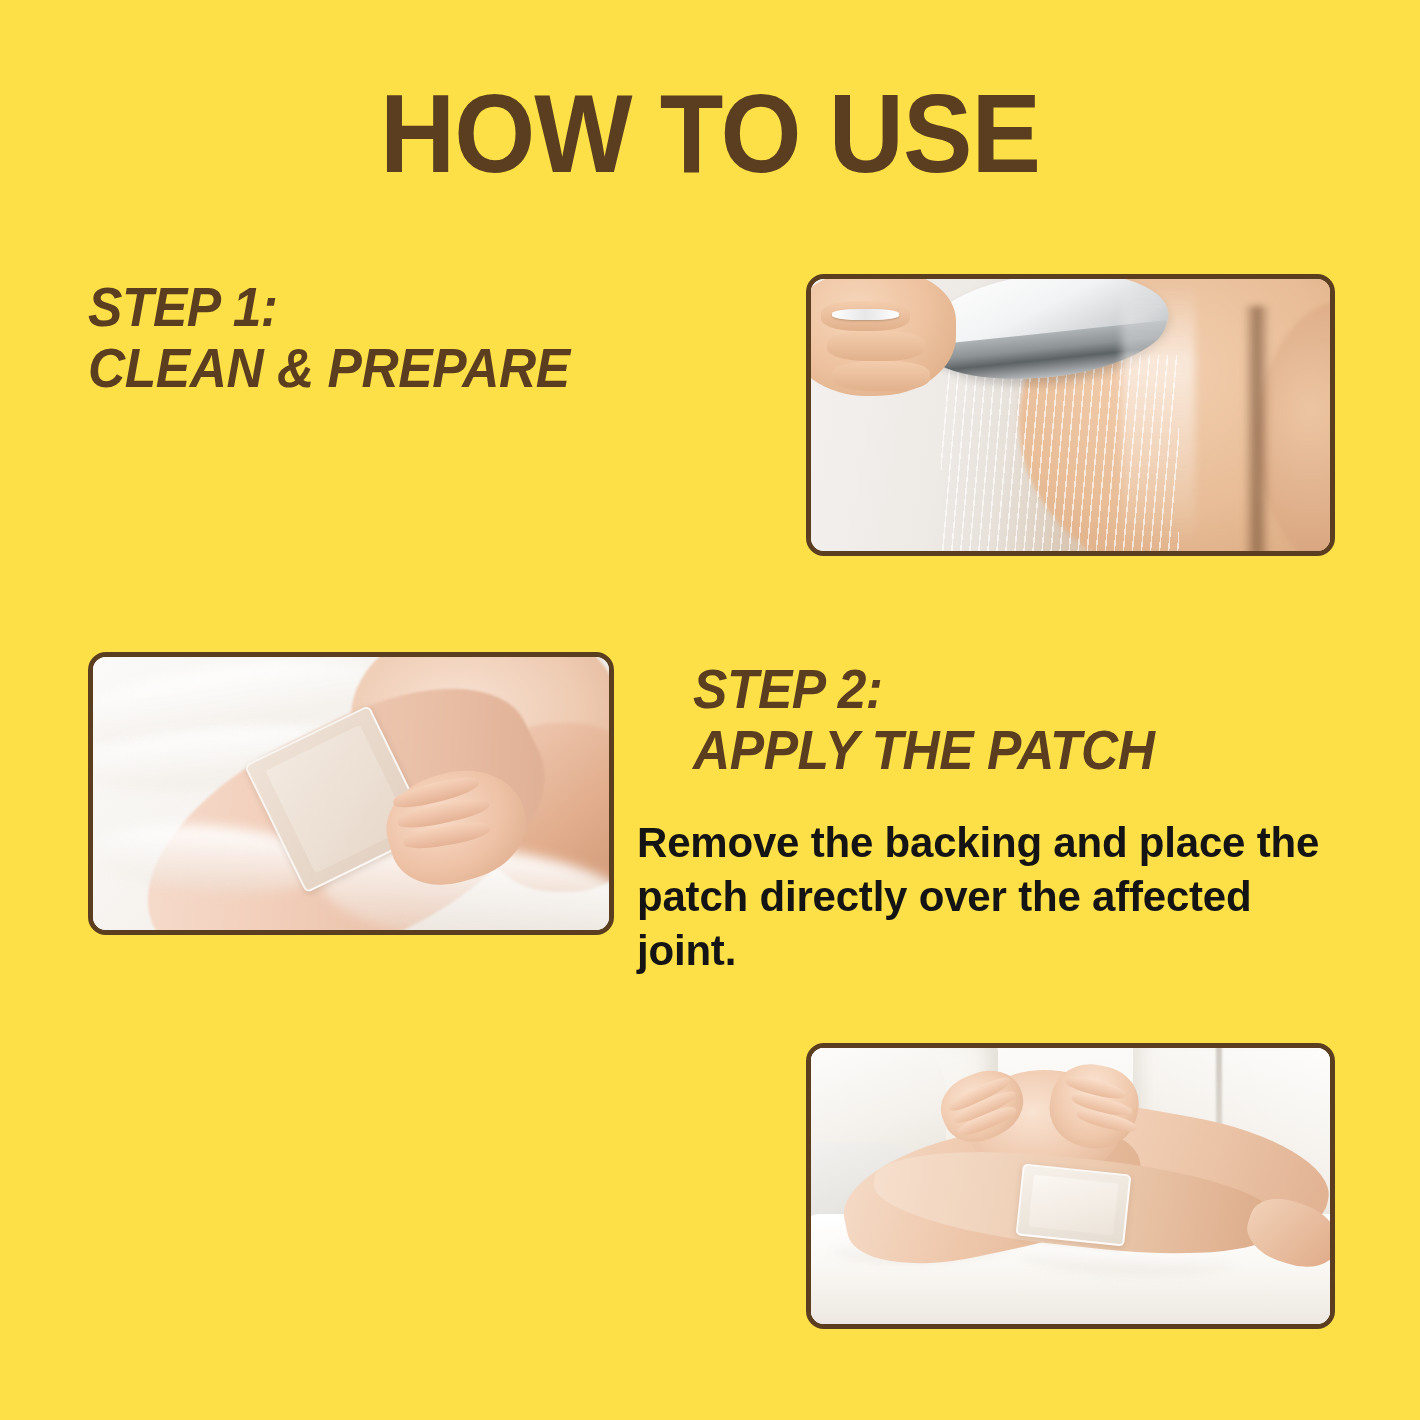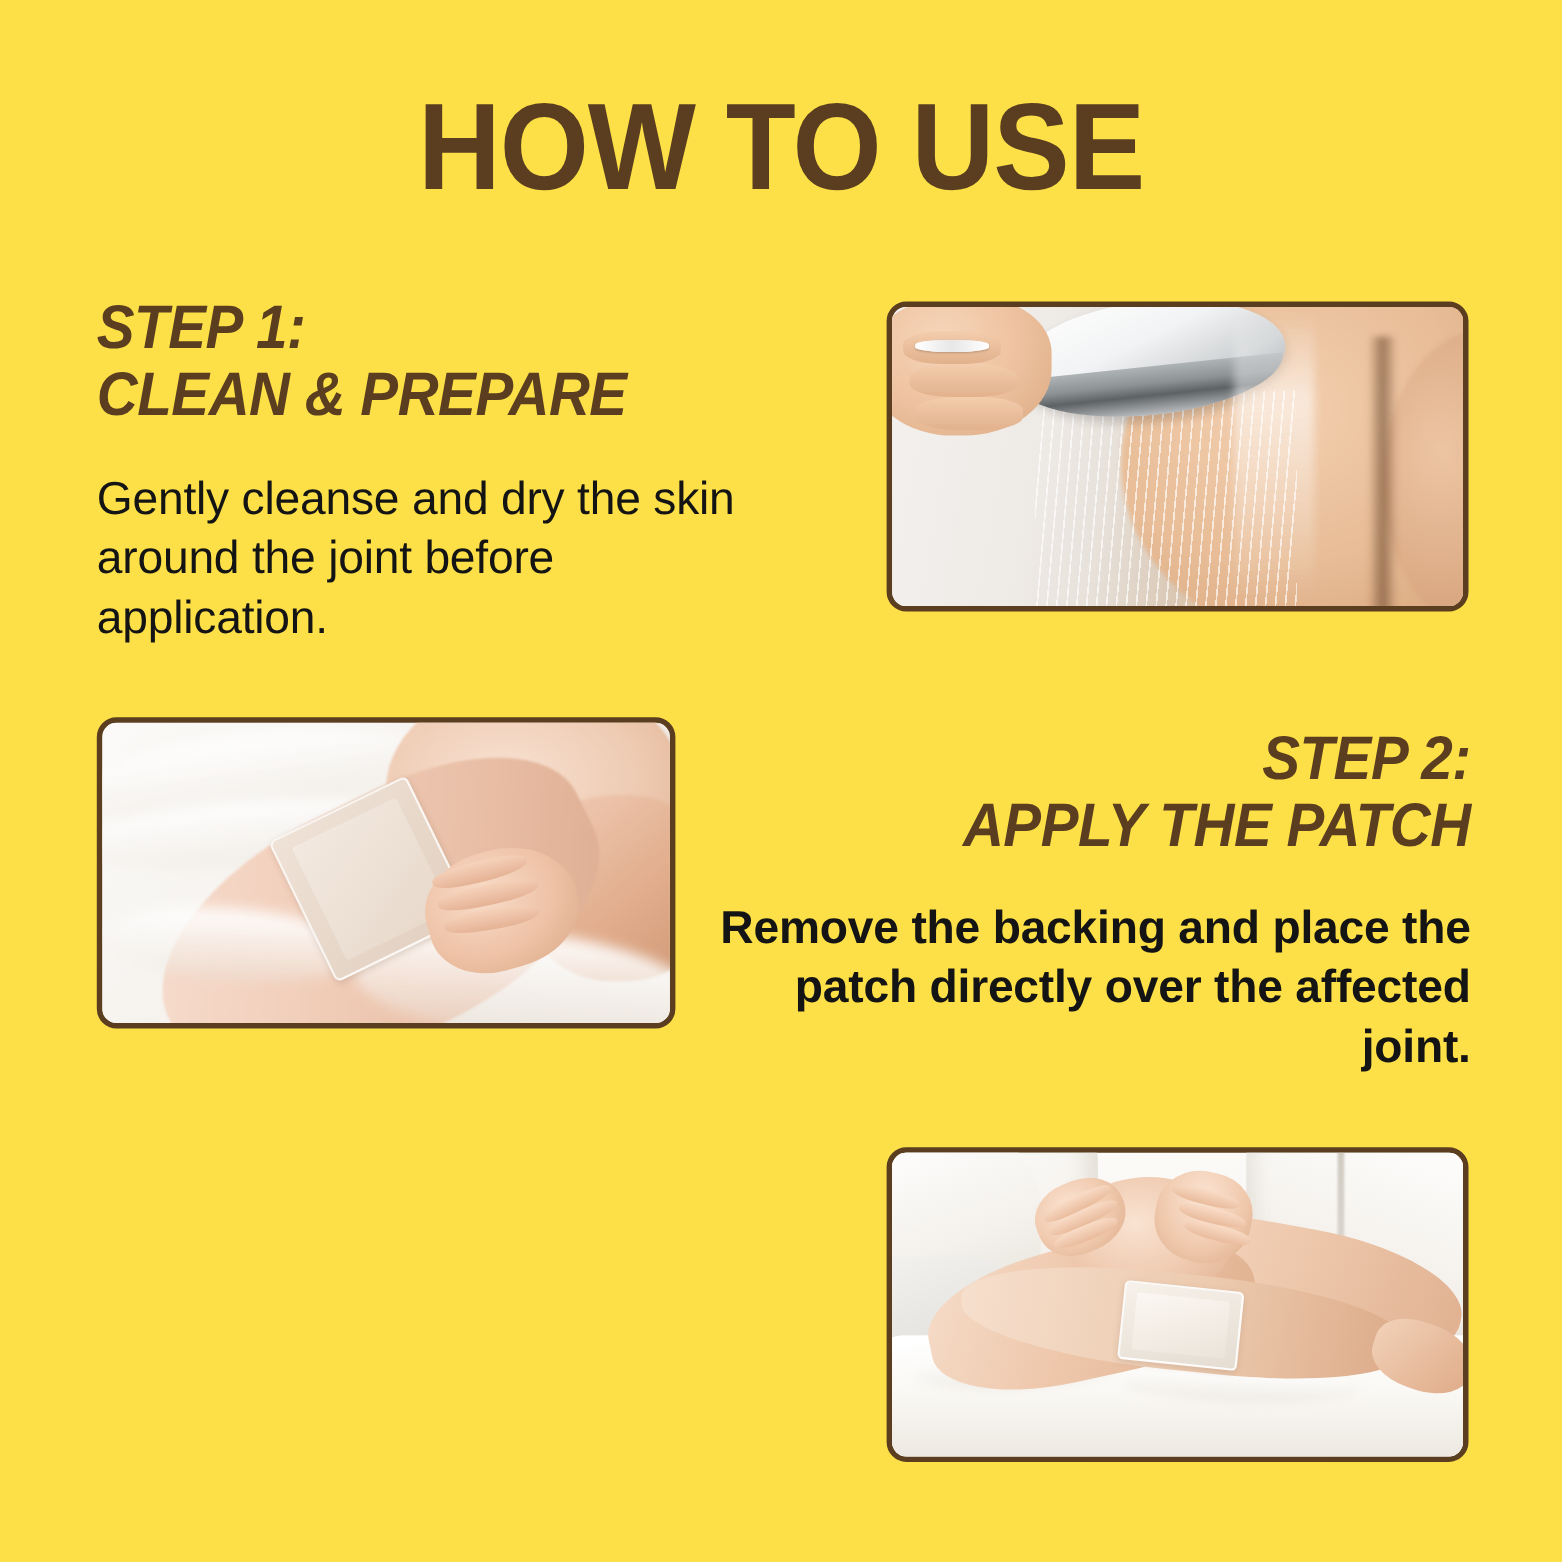--- a/index.html
+++ b/index.html
@@ -52,21 +52,21 @@
     font-size:42px;
     line-height:1.28;
     color:#141414;
     letter-spacing:-0.2px;
   }
 
   
   .col-left{ position:absolute; left:88px; text-align:left; }
   .col-left .step-head{ transform-origin:left center; }
   
-  .col-right{ position:absolute; right:83px; text-align:right; }
+  .col-right{ position:absolute; right:83px; text-align:left; }
   .col-right .step-head{ transform-origin:right center; }
 
   
   .photo{
     position:absolute;
     border:5px solid #5A3E1F;
     border-radius:18px;
     overflow:hidden;
     background:#efeae4;
   }
@@ -305,26 +305,25 @@
   .p3 .gb2{ left:50%; top:18%; width:12%; height:5%; transform:rotate(14deg); }
   .p3 .gb3{ left:51%; top:24%; width:12%; height:5%; transform:rotate(14deg); }
 </style>
 </head>
 <body>
 
 <div id="page">
 
   <div class="page-title">HOW TO USE</div>
 
-  <div class="col-left" style="top:268px; width:640px;">
+  <div class="col-left" style="top:278px; width:640px;">
     <div class="step-head">
       <span class="l1">STEP 1:</span>
       <span class="l2">CLEAN &amp; PREPARE</span>
     </div>
-    <div class="step-body" style="margin-top:40px; width:600px;">Gently cleanse and dry the skin around the joint before application.</div>
   </div>
 
   <div class="photo p1" style="left:806px; top:274px; width:529px; height:282px;">
     <div class="scene">
       <div class="bg"></div>
       <div class="legA"></div>
       <div class="legB"></div>
       <div class="shadowgap"></div>
       <div class="water"></div>
       <div class="head"></div>

